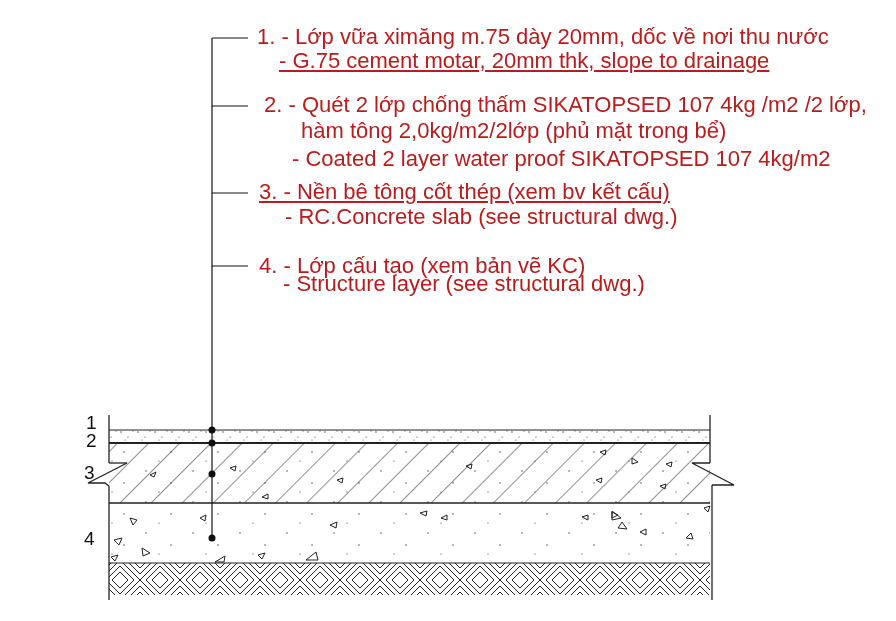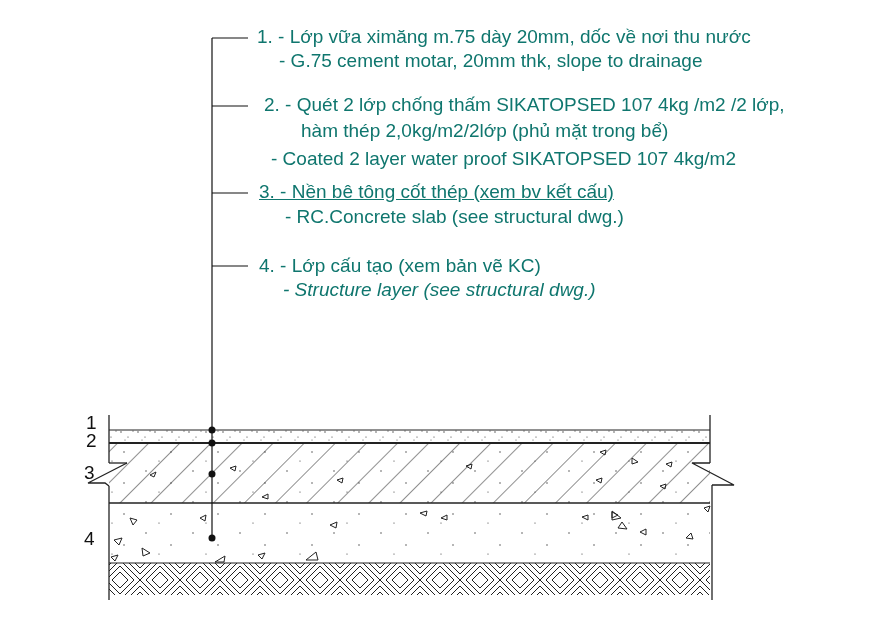--- a/index.html
+++ b/index.html
@@ -1,18 +1,18 @@
 <!DOCTYPE html>
 <html><head>
 <meta charset="utf-8">
 <style>
   html, body { margin:0; padding:0; background:#ffffff; }
   body { width:896px; height:621px; position:relative; overflow:hidden; font-family:"Liberation Sans", sans-serif; }
   svg { position:absolute; left:0; top:0; }
-  .note { position:absolute; font-size:19px; color:#0f766e; white-space:nowrap; line-height:20px; }
+  .note { position:absolute; font-size:22px; color:#b91c1c; white-space:nowrap; line-height:20px; }
   .num { position:absolute; font-size:19px; color:#111; line-height:20px; }
 </style>
 </head>
 <body>
 
 <svg width="896" height="621" viewBox="0 0 896 621">
   <defs>
     <pattern id="hatch" width="22" height="22" patternUnits="userSpaceOnUse" patternTransform="rotate(45)">
       <line x1="0" y1="0" x2="0" y2="22" stroke="#222" stroke-width="1"></line>
     </pattern>
@@ -118,28 +118,28 @@
   </g>
   <g fill="#111">
     <circle cx="212" cy="430" r="3.5"></circle>
     <circle cx="212" cy="443" r="3.5"></circle>
     <circle cx="212" cy="474" r="3.5"></circle>
     <circle cx="212" cy="538" r="3.5"></circle>
   </g>
 </svg>
 
 <div class="note" style="left:257px; top:27px;">1. - Lớp vữa ximăng m.75 dày 20mm, dốc về nơi thu nước</div>
-<div class="note" style="left:279px; top:51px;">- G.75 cement motar, 20mm thk, slope to drainage</div>
+<div class="note" style="left:279px; top:51px;text-decoration:underline;">- G.75 cement motar, 20mm thk, slope to drainage</div>
 
 <div class="note" style="left:264px; top:95px;">2. - Quét 2 lớp chống thấm SIKATOPSED 107 4kg /m2 /2 lớp,</div>
-<div class="note" style="left:301px; top:121px;">hàm thép 2,0kg/m2/2lớp (phủ mặt trong bể)</div>
-<div class="note" style="left:271px; top:149px;">- Coated 2 layer water proof SIKATOPSED 107 4kg/m2</div>
+<div class="note" style="left:301px; top:121px;">hàm tông 2,0kg/m2/2lớp (phủ mặt trong bể)</div>
+<div class="note" style="left:292px; top:149px;">- Coated 2 layer water proof SIKATOPSED 107 4kg/m2</div>
 
 <div class="note" style="left:259px; top:182px;text-decoration:underline;">3. - Nền bê tông cốt thép (xem bv kết cấu)</div>
 <div class="note" style="left:285px; top:207px;">- RC.Concrete slab (see structural dwg.)</div>
 
 <div class="note" style="left:259px; top:256px;">4. - Lớp cấu tạo (xem bản vẽ KC)</div>
-<div class="note" style="left:283px; top:280px;font-style:italic;">- Structure layer (see structural dwg.)</div>
+<div class="note" style="left:283px; top:274px;">- Structure layer (see structural dwg.)</div>
 
 <div class="num" style="left:86px; top:413px;">1</div>
 <div class="num" style="left:86px; top:431px;">2</div>
 <div class="num" style="left:84px; top:463px;">3</div>
 <div class="num" style="left:84px; top:529px;">4</div>
 
 </body></html>

